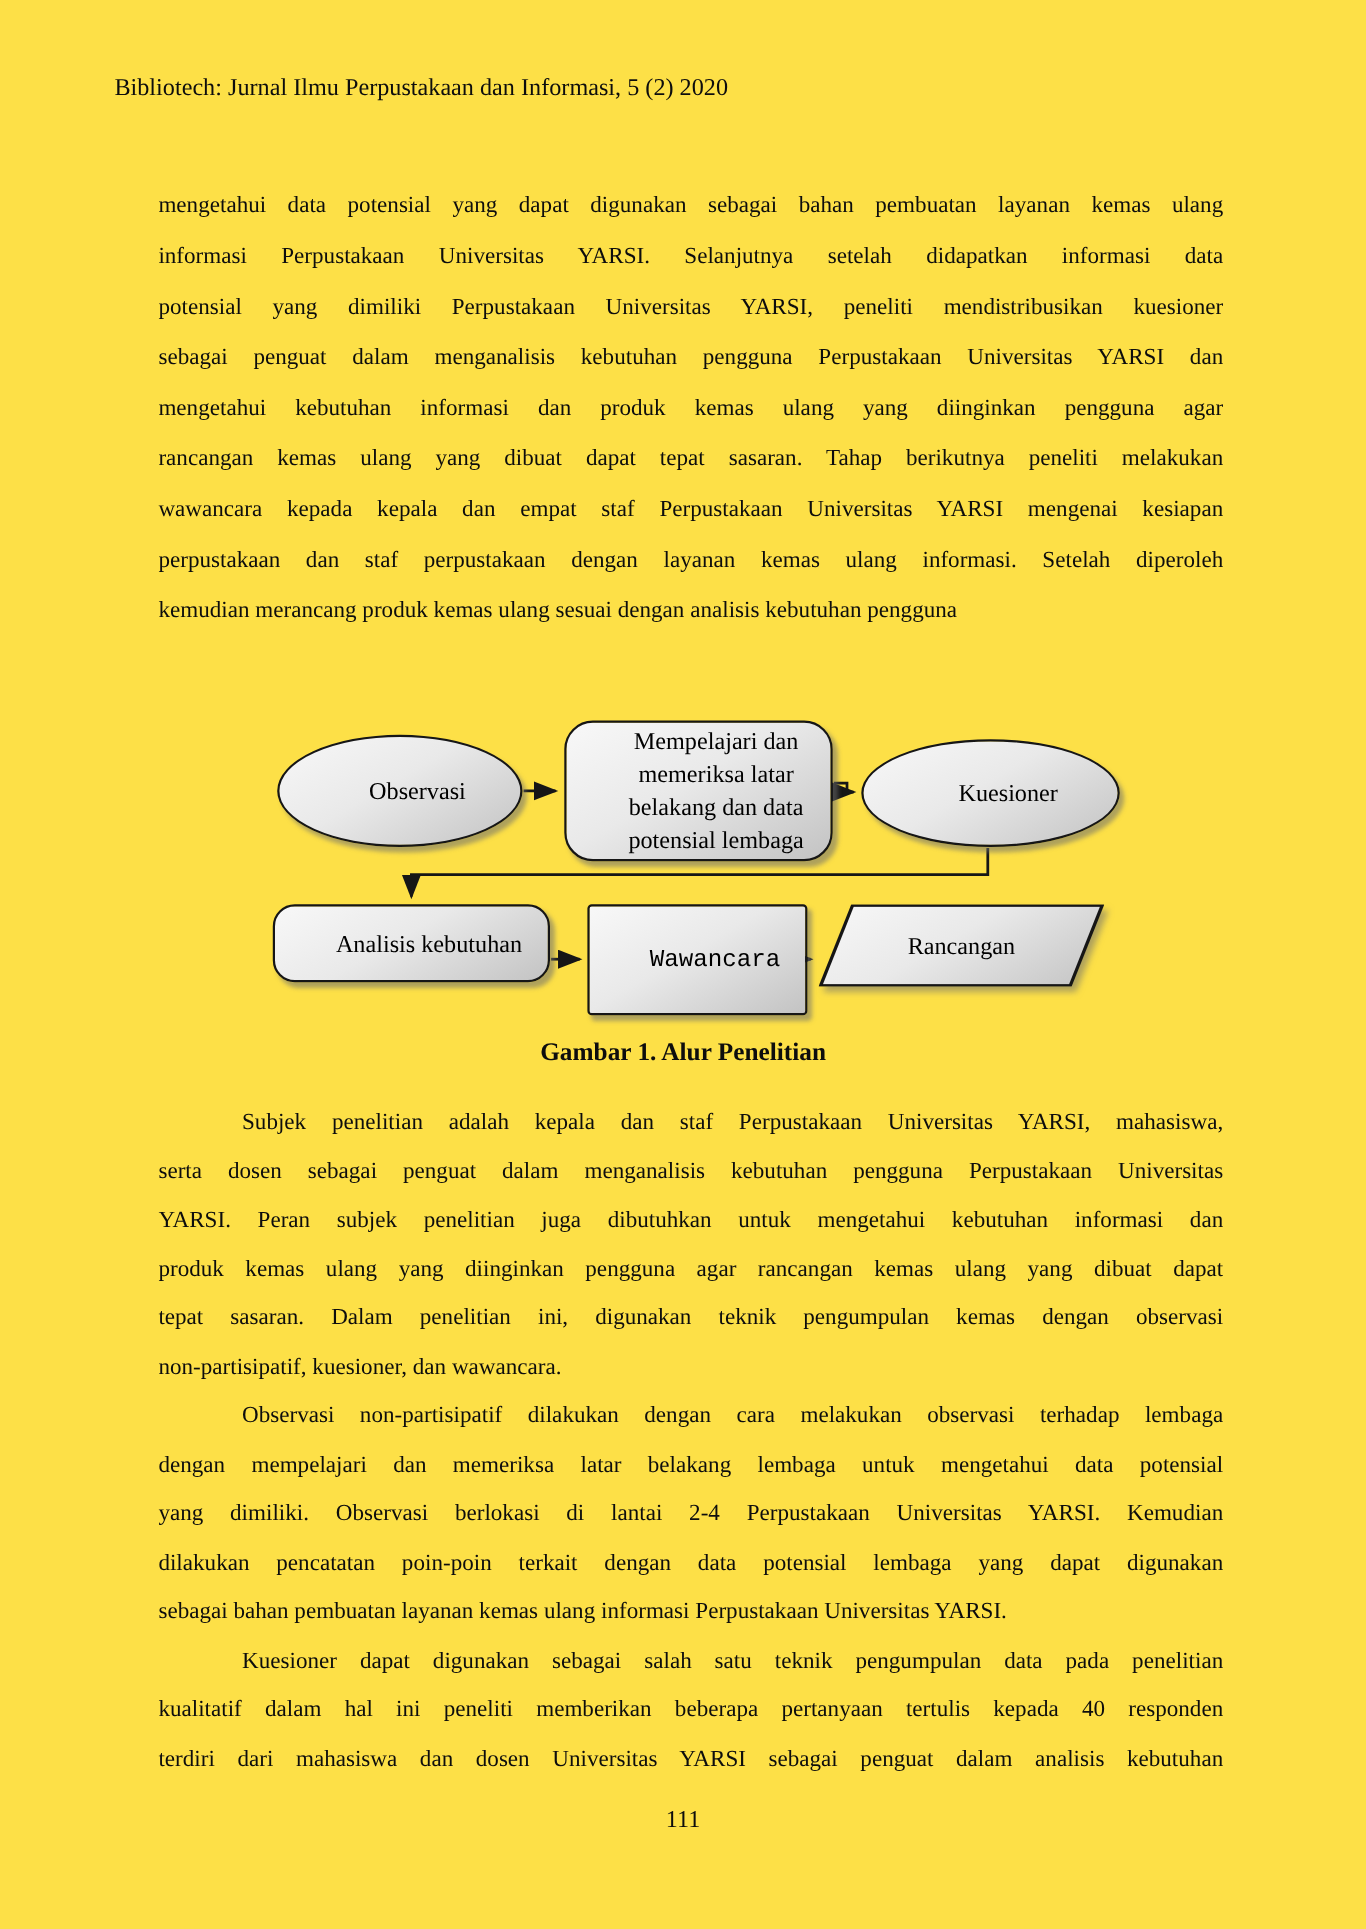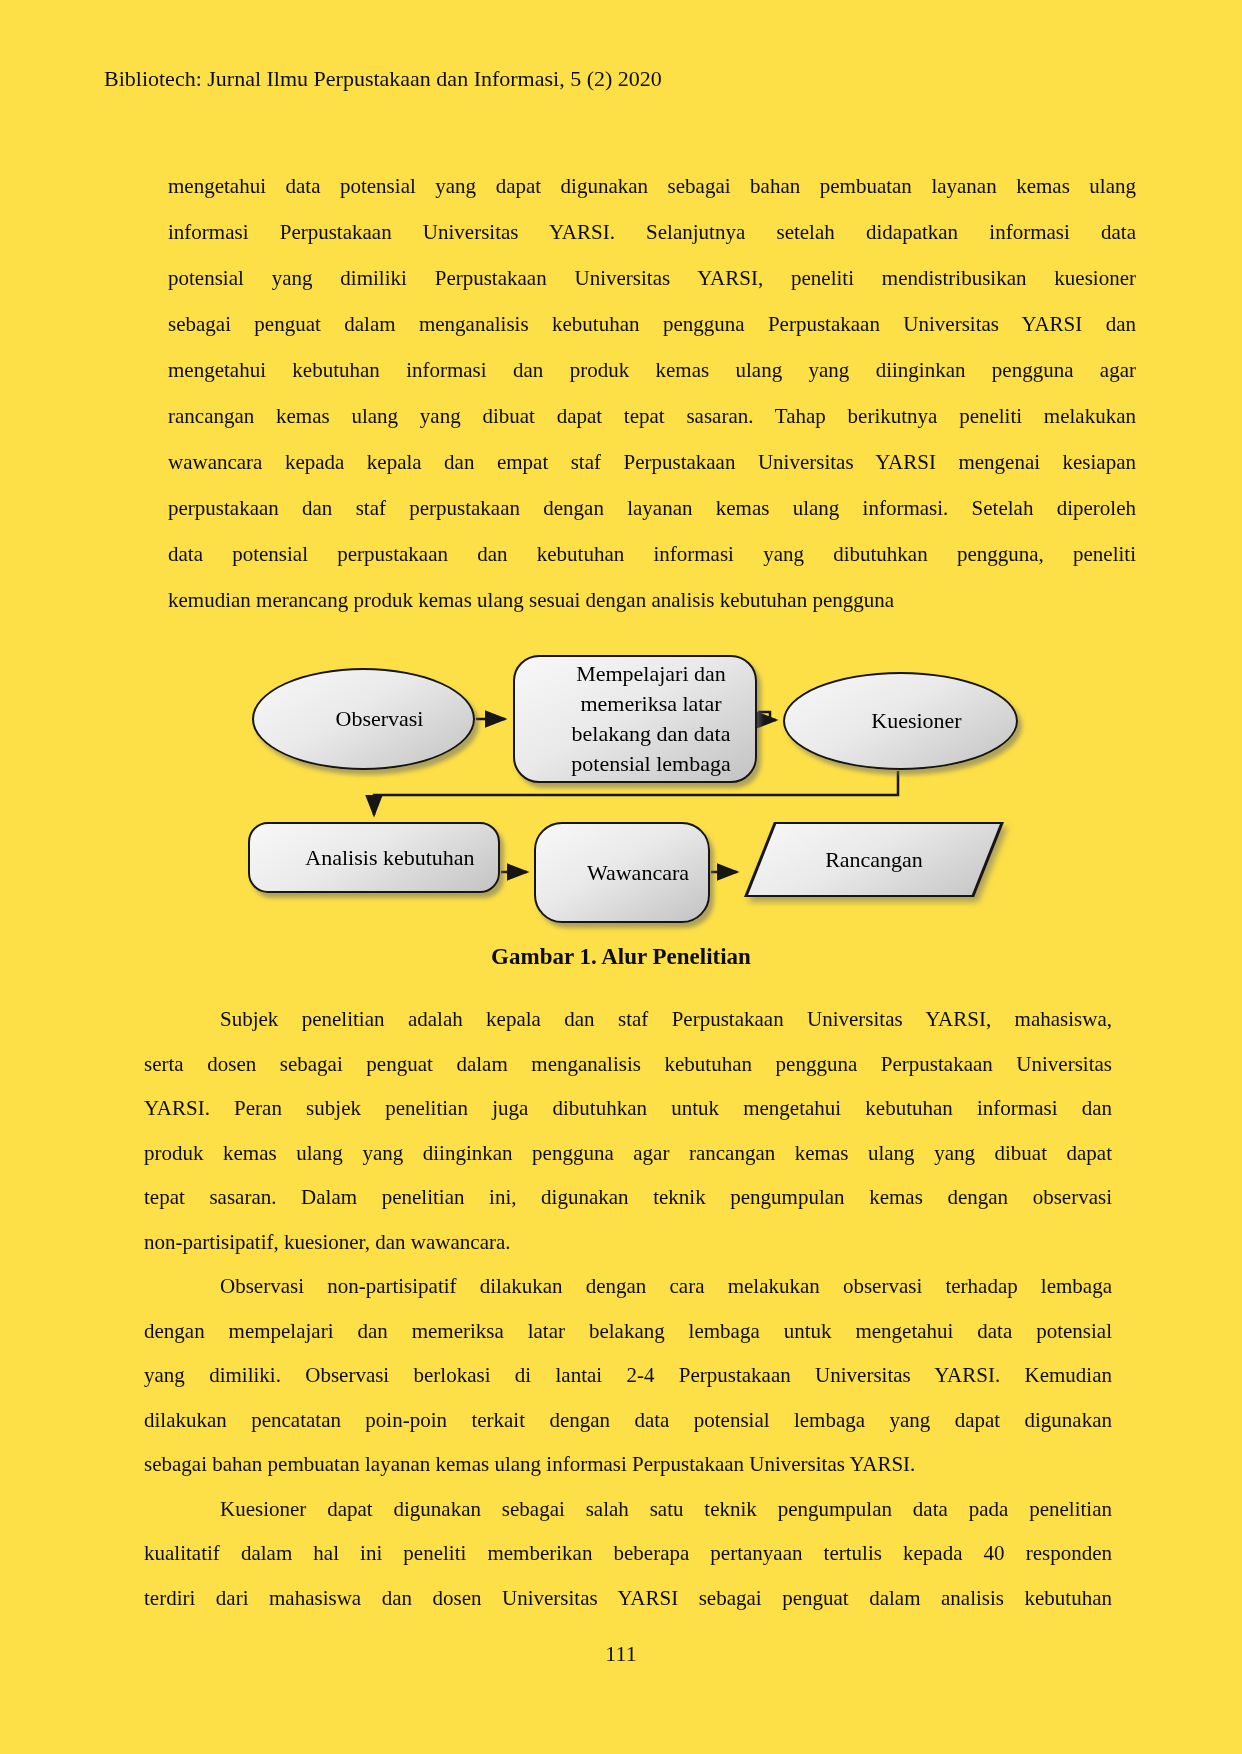--- a/index.html
+++ b/index.html
@@ -13,21 +13,21 @@
     overflow:hidden;
   }
   .running-head {
     position:absolute; left:104px; top:66px;
     font-size:22px; white-space:nowrap;
   }
   .bodytext {
     position:absolute; left:144px; width:968px;
     font-size:21px;
   }
-  .body-top    { top:163px;  line-height:46px;margin-left:24px;   }
+  .body-top    { top:163px;  line-height:46px;   }
   .body-bottom { top:997px;  line-height:44.5px; }
   .body-top .line    { height:46px; }
   .body-bottom .line { height:44.5px; }
   .line {
     overflow:hidden;
     text-align:justify;
     text-align-last:justify;
   }
   .line.last   { text-align-last:left; }
   .line.indent { text-indent:76px; }
@@ -48,21 +48,21 @@
     box-shadow:4px 5px 4px rgba(110,110,110,0.55);
     box-sizing:border-box;
     padding-left:32px;
   }
   .ellipse { border-radius:50%; }
   .rrect   { border-radius:24px; }
   .node-observasi   { left:252px; top:28px;  width:223px; height:102px; }
   .node-mempelajari { left:513px; top:15px;  width:244px; height:128px; border-radius:26px; }
   .node-kuesioner   { left:783px; top:32px;  width:235px; height:98px;  }
   .node-analisis    { left:248px; top:182px; width:252px; height:71px; border-radius:20px; }
-  .node-wawancara   { left:534px; top:182px; width:176px; height:101px; border-radius:28px; }
+  .node-wawancara   { left:534px; top:182px; width:200px; height:101px; border-radius:4px;font-family:Liberation Mono, monospace; }
   .multiline span { display:block; line-height:30px; }
 
   .pgram-wrap {
     position:absolute; left:744px; top:182px; width:260px; height:75px;
     filter:drop-shadow(4px 5px 3px rgba(110,110,110,0.55));
   }
   .pgram-outer {
     position:absolute; left:0; top:0; right:0; bottom:0;
     background:#161616;
     clip-path:polygon(11.5% 0, 100% 0, 88.5% 100%, 0 100%);
@@ -93,21 +93,20 @@
 
   <div class="bodytext body-top">
       <div class="line">mengetahui data potensial yang dapat digunakan sebagai bahan pembuatan layanan kemas ulang</div>
       <div class="line">informasi Perpustakaan Universitas YARSI. Selanjutnya setelah didapatkan informasi data</div>
       <div class="line">potensial yang dimiliki Perpustakaan Universitas YARSI, peneliti mendistribusikan kuesioner</div>
       <div class="line">sebagai penguat dalam menganalisis kebutuhan pengguna Perpustakaan Universitas YARSI dan</div>
       <div class="line">mengetahui kebutuhan informasi dan produk kemas ulang yang diinginkan pengguna agar</div>
       <div class="line">rancangan kemas ulang yang dibuat dapat tepat sasaran. Tahap berikutnya peneliti melakukan</div>
       <div class="line">wawancara kepada kepala dan empat staf Perpustakaan Universitas YARSI mengenai kesiapan</div>
       <div class="line">perpustakaan dan staf perpustakaan dengan layanan kemas ulang informasi. Setelah diperoleh</div>
-      <div class="line">data potensial perpustakaan dan kebutuhan informasi yang dibutuhkan pengguna, peneliti</div>
       <div class="line last">kemudian merancang produk kemas ulang sesuai dengan analisis kebutuhan pengguna</div>
     </div>
 
   <div class="figure">
     <svg class="connectors" width="1242" height="300" viewBox="0 0 1242 300">
       <defs>
         <marker id="ah" markerWidth="12" markerHeight="10" refX="8" refY="3.5" orient="auto">
           <path d="M0,0 L9,3.5 L0,7 Z" fill="#161616"></path>
         </marker>
       </defs>

